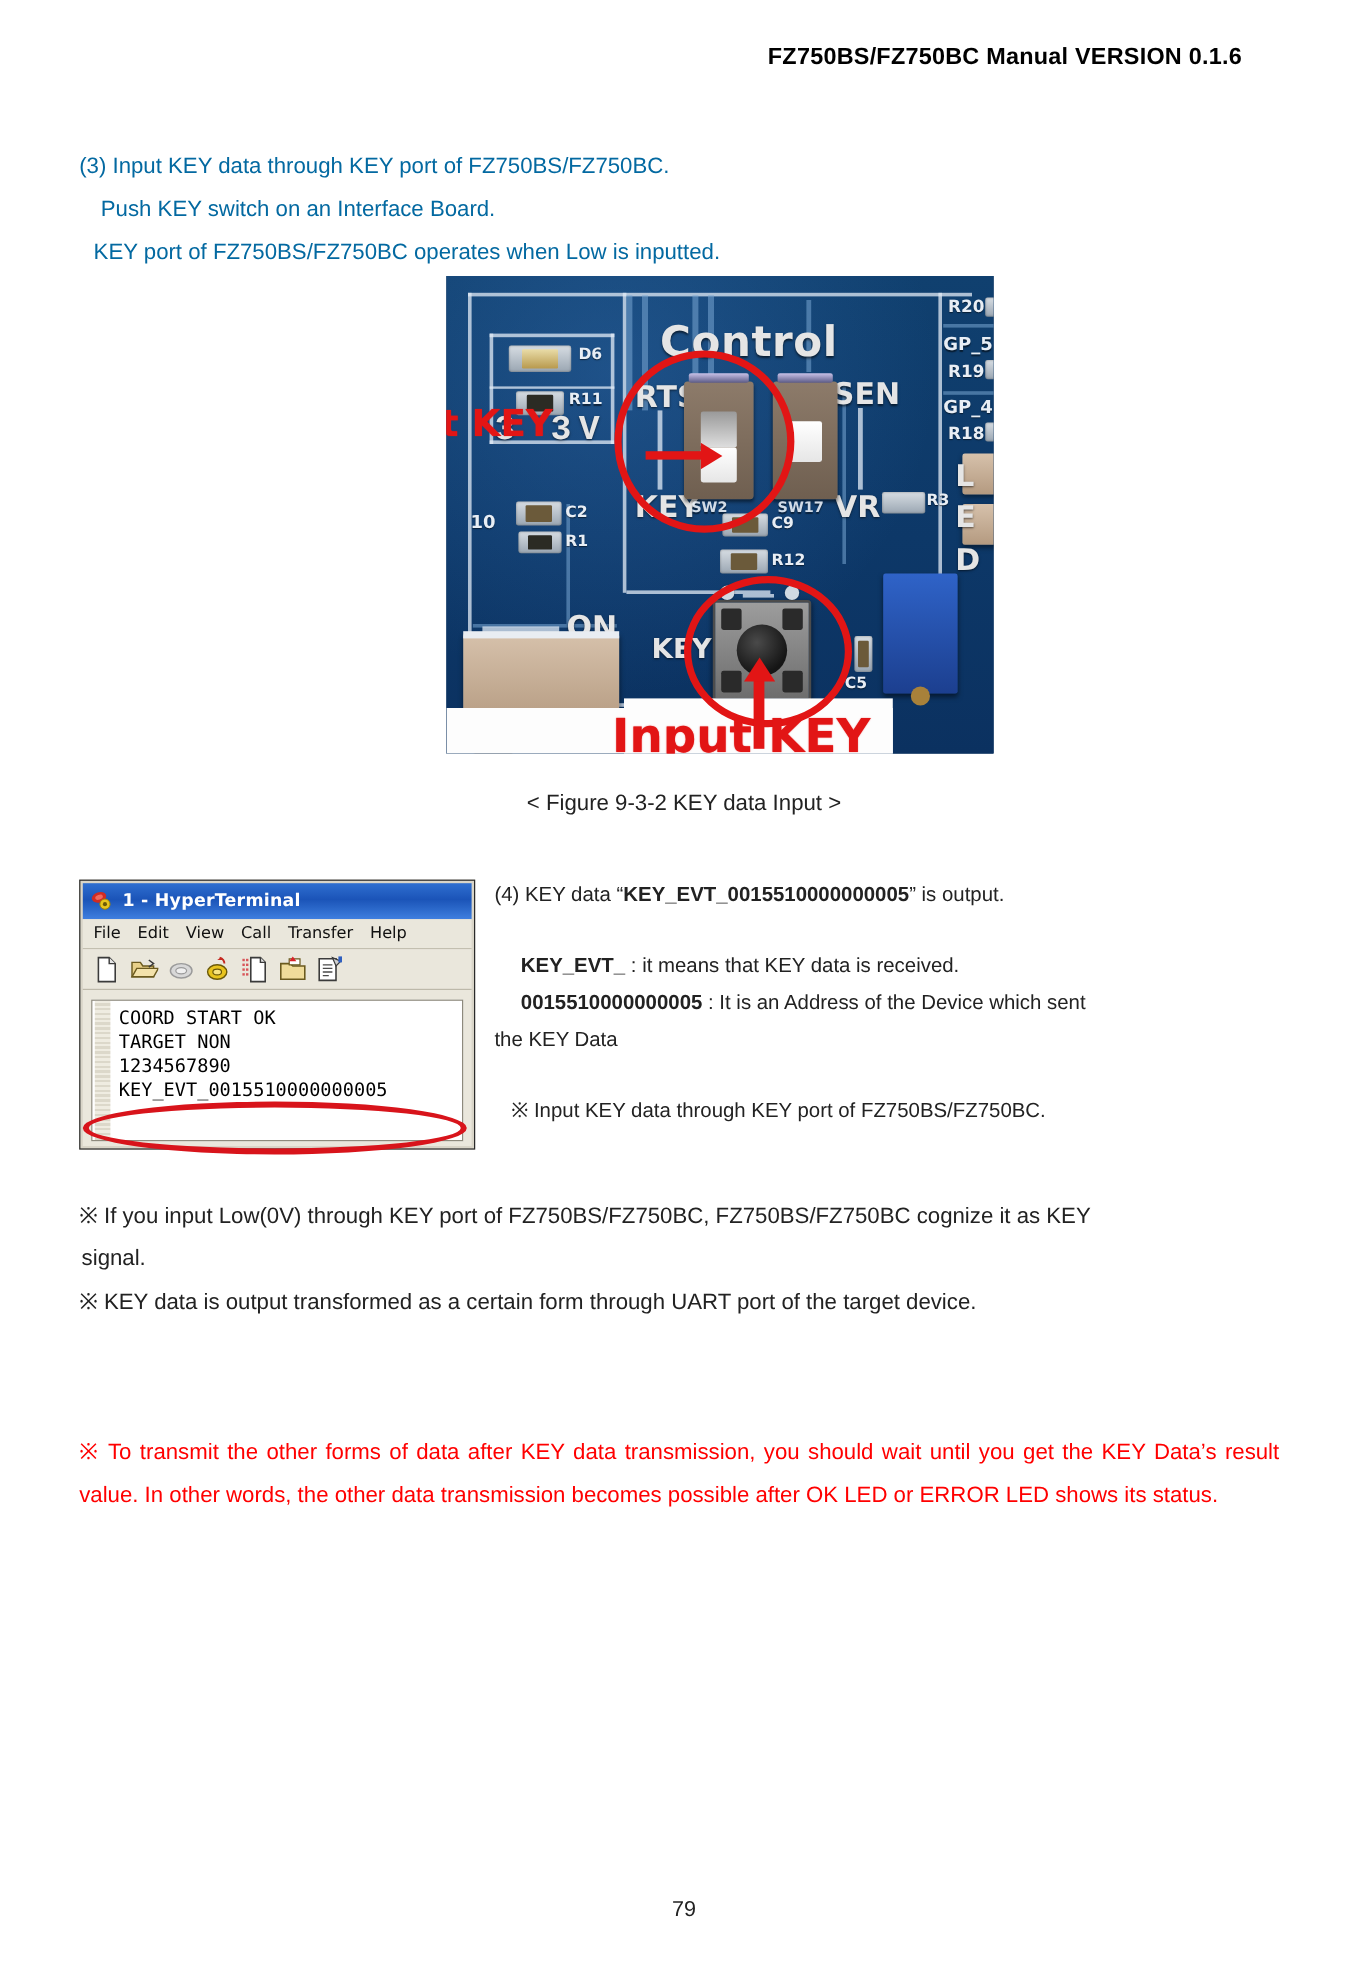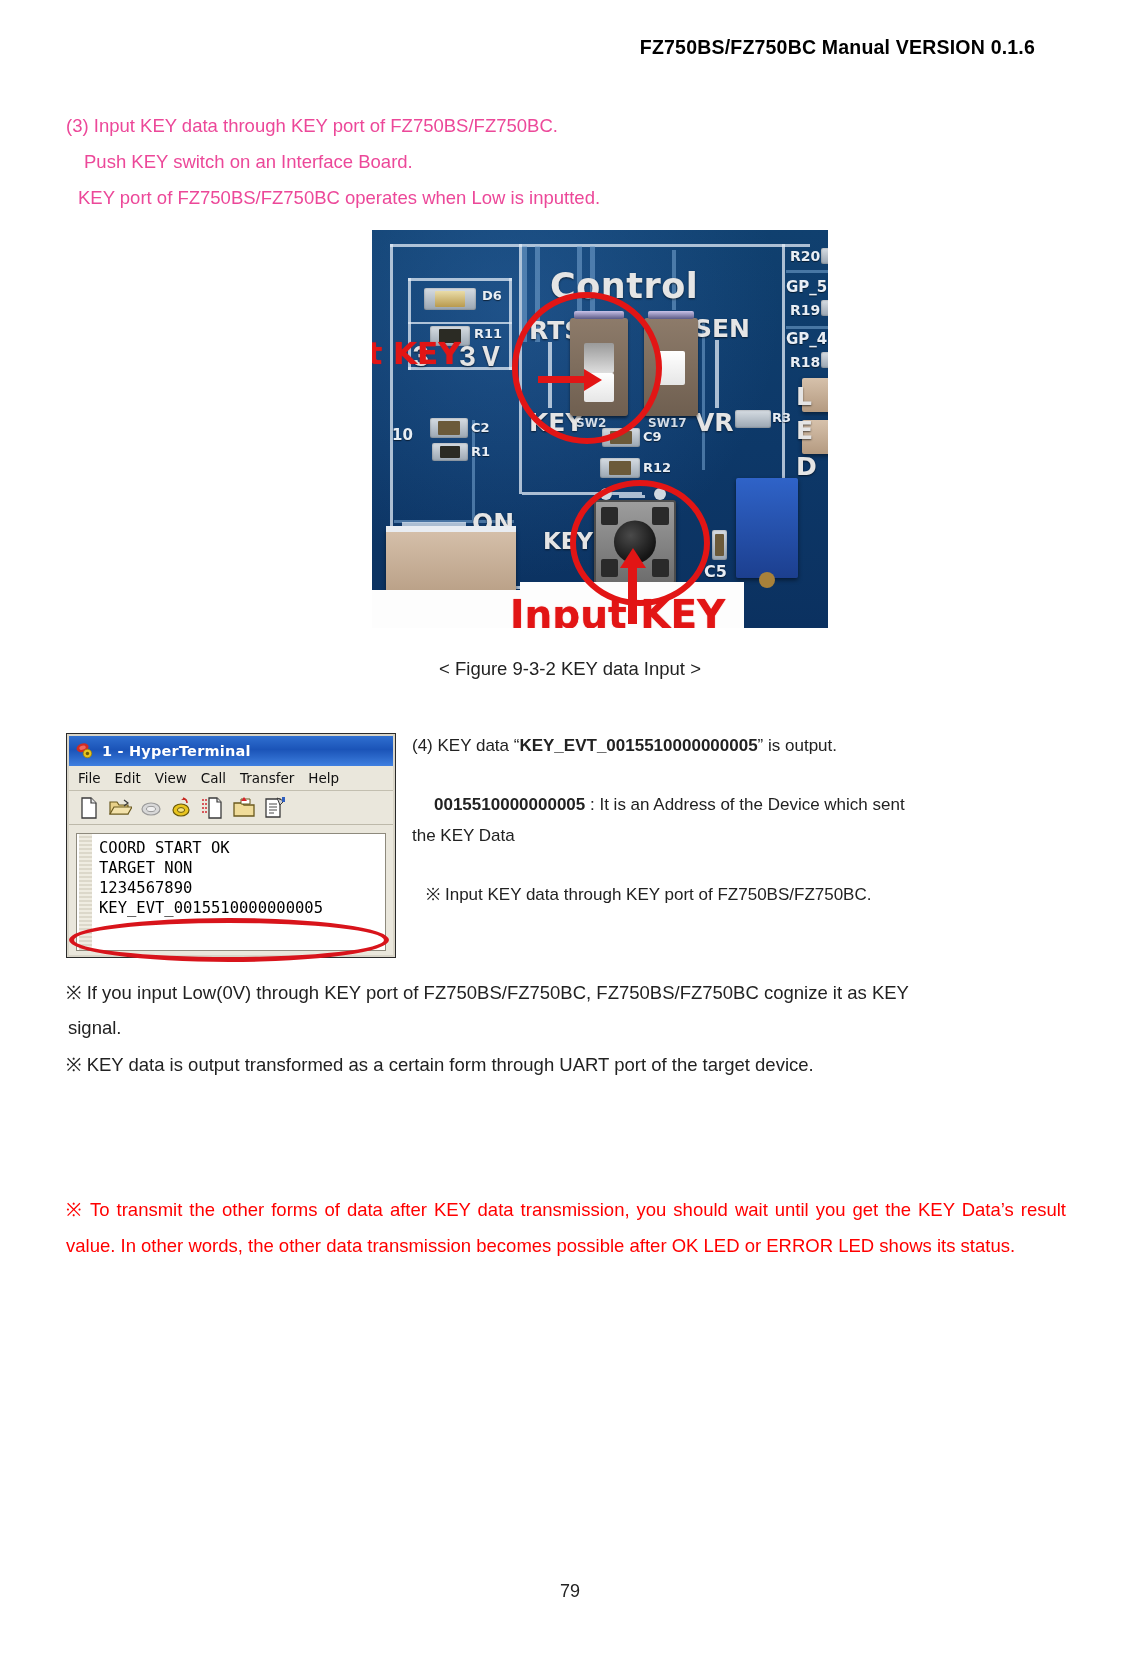--- a/index.html
+++ b/index.html
@@ -31,26 +31,26 @@
     font-size: 19.5px;
     font-weight: bold;
     letter-spacing: 0.2px;
     color: #000;
     white-space: nowrap;
   }
 
   
   .intro {
     position: absolute;
-    top: 108px;
+    top: 120px;
     left: 66px;
     width: 1000px;
     font-size: 18.5px;
     line-height: 36px;
-    color: #ec4899;
+    color: #0369a1;
   }
   .intro .l1 { padding-left: 0px; }
   .intro .l2 { padding-left: 18px; }
   .intro .l3 { padding-left: 12px; }
 
   
   .photo-wrap {
     position: absolute;
     top: 230px;
     left: 372px;
@@ -388,20 +388,21 @@
     font-size: 18.5px;
     line-height: 35px;
     color: #222;
   }
   .note {
     margin-bottom: 2px;
   }
   .note.justify {
     text-align: justify;
     text-justify: inter-word;
+    margin-top: 20px;
   }
   .note .cont { display: block; }
   .hang { padding-left: 2px; }
 
   .warn {
     position: absolute;
     top: 1192px;
     left: 66px;
     width: 1000px;
     font-size: 18.5px;
@@ -546,21 +547,21 @@
         <div class="leg" style="right:5px; bottom:5px;"></div>
         <div class="cap"></div>
       </div>
       <div class="pad" style="left:228px; top:258px; width:12px; height:12px;"></div>
       <div class="pad" style="left:282px; top:258px; width:12px; height:12px;"></div>
       <div class="silk" style="left:247px; top:265px; width:26px; height:3px;"></div>
 
       <div class="smd tan" style="left:340px; top:300px; width:15px; height:30px;">
           <div class="body"></div>
         </div>
-      <div class="lbl" style="left:332px; top:332px; font-size:16px;">C5</div>
+      <div class="lbl" style="left:332px; top:332px; font-size:13px;">C5</div>
 
       <div class="trimmer" style="left:364px; top:248px; width:62px; height:100px;">
         <div class="screw"></div>
       </div>
 
       <div class="connector" style="left:14px; top:298px; width:130px; height:78px;"></div>
       <div class="silk" style="left:14px; top:296px; width:130px; height:6px; background:#e9edf2;"></div>
       <div class="blackblk" style="left:22px; top:368px; width:34px; height:30px;"></div>
       <div class="photo-white" style="left:0px; top:360px; width:372px; height:40px;"></div>
       <div class="photo-white" style="left:148px; top:352px; width:224px; height:48px;"></div>
@@ -673,20 +674,23 @@
     </div>
     <div class="ht-ellipse"></div>
   </div>
 
   <div class="rcol">
     <div class="para">
       <span>(4) KEY data “</span><span class="b">KEY_EVT_0015510000000005</span><span>” is output.</span>
     </div>
     <div class="gap-m"></div>
     <div class="para indent1">
+      <span class="b">KEY_EVT_</span><span> : it means that KEY data is received.</span>
+    </div>
+    <div class="para indent1">
       <span class="b">0015510000000005</span><span> : It is an Address of the Device which sent</span>
     </div>
     <div class="para">the KEY Data</div>
     <div class="gap-m"></div>
     <div class="para indent2">※  Input KEY data through KEY port of FZ750BS/FZ750BC.</div>
   </div>
 
   <div class="notes">
     <div class="note justify">
       <span>※</span>

